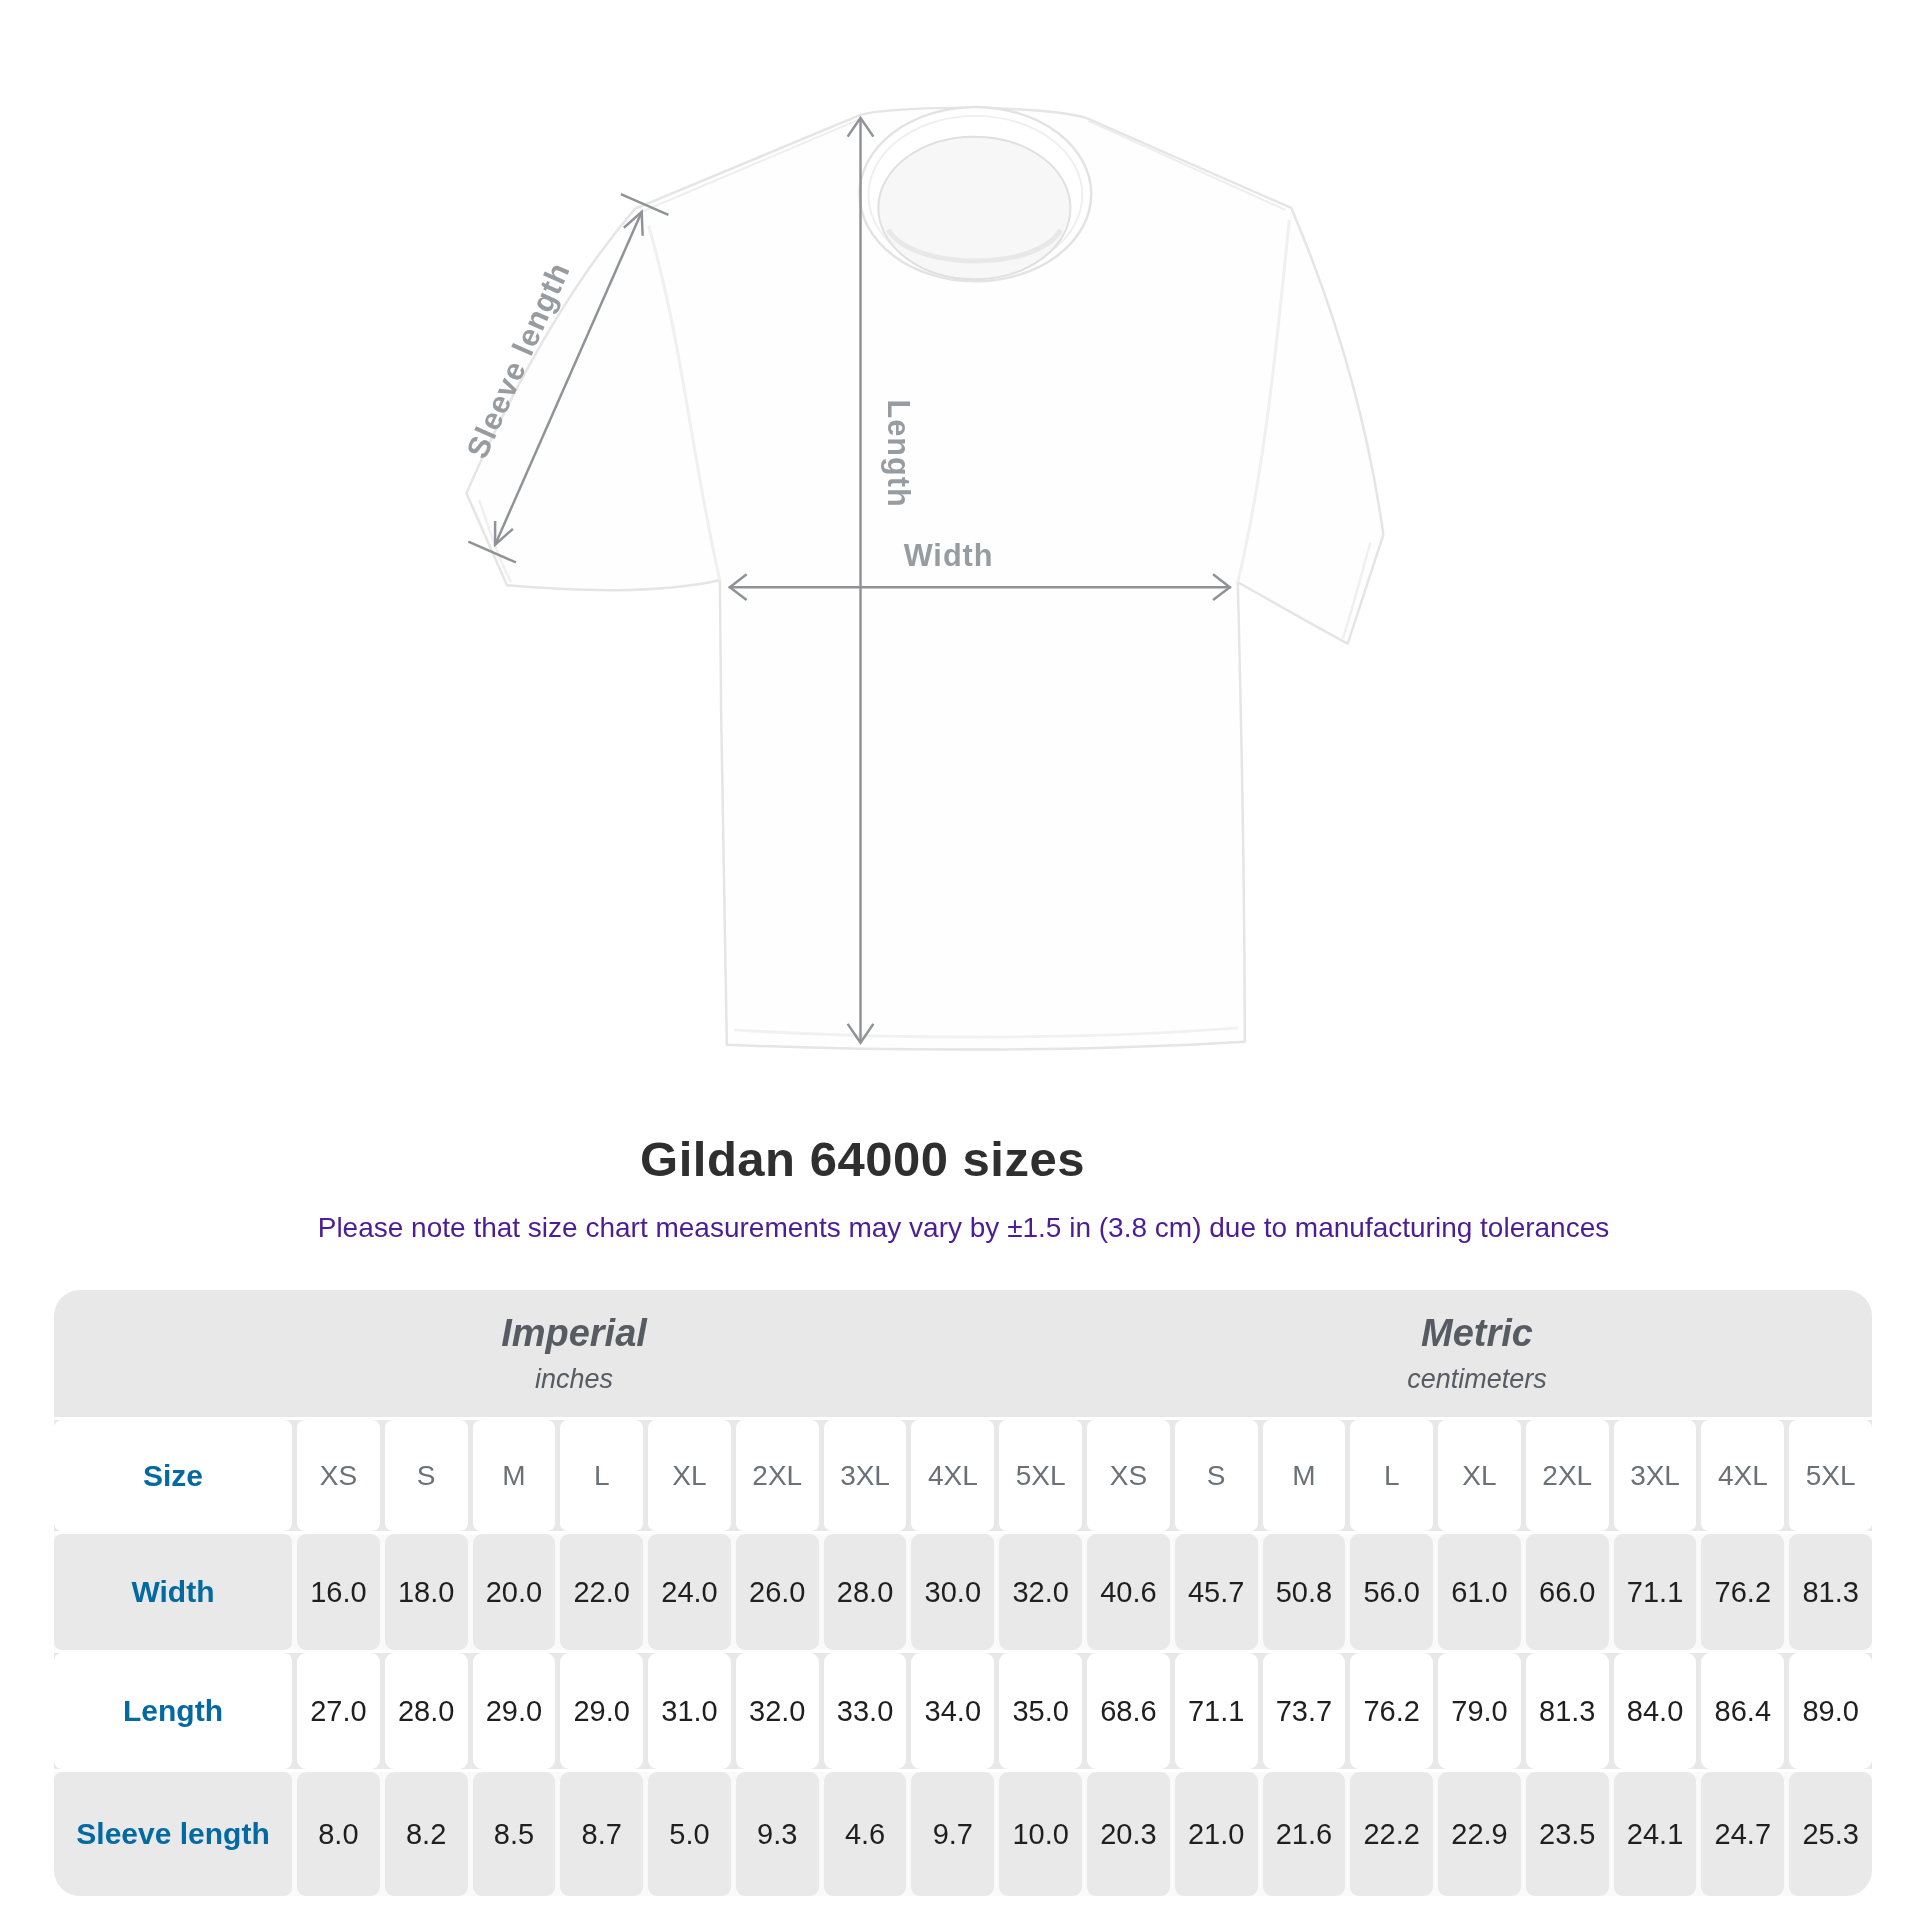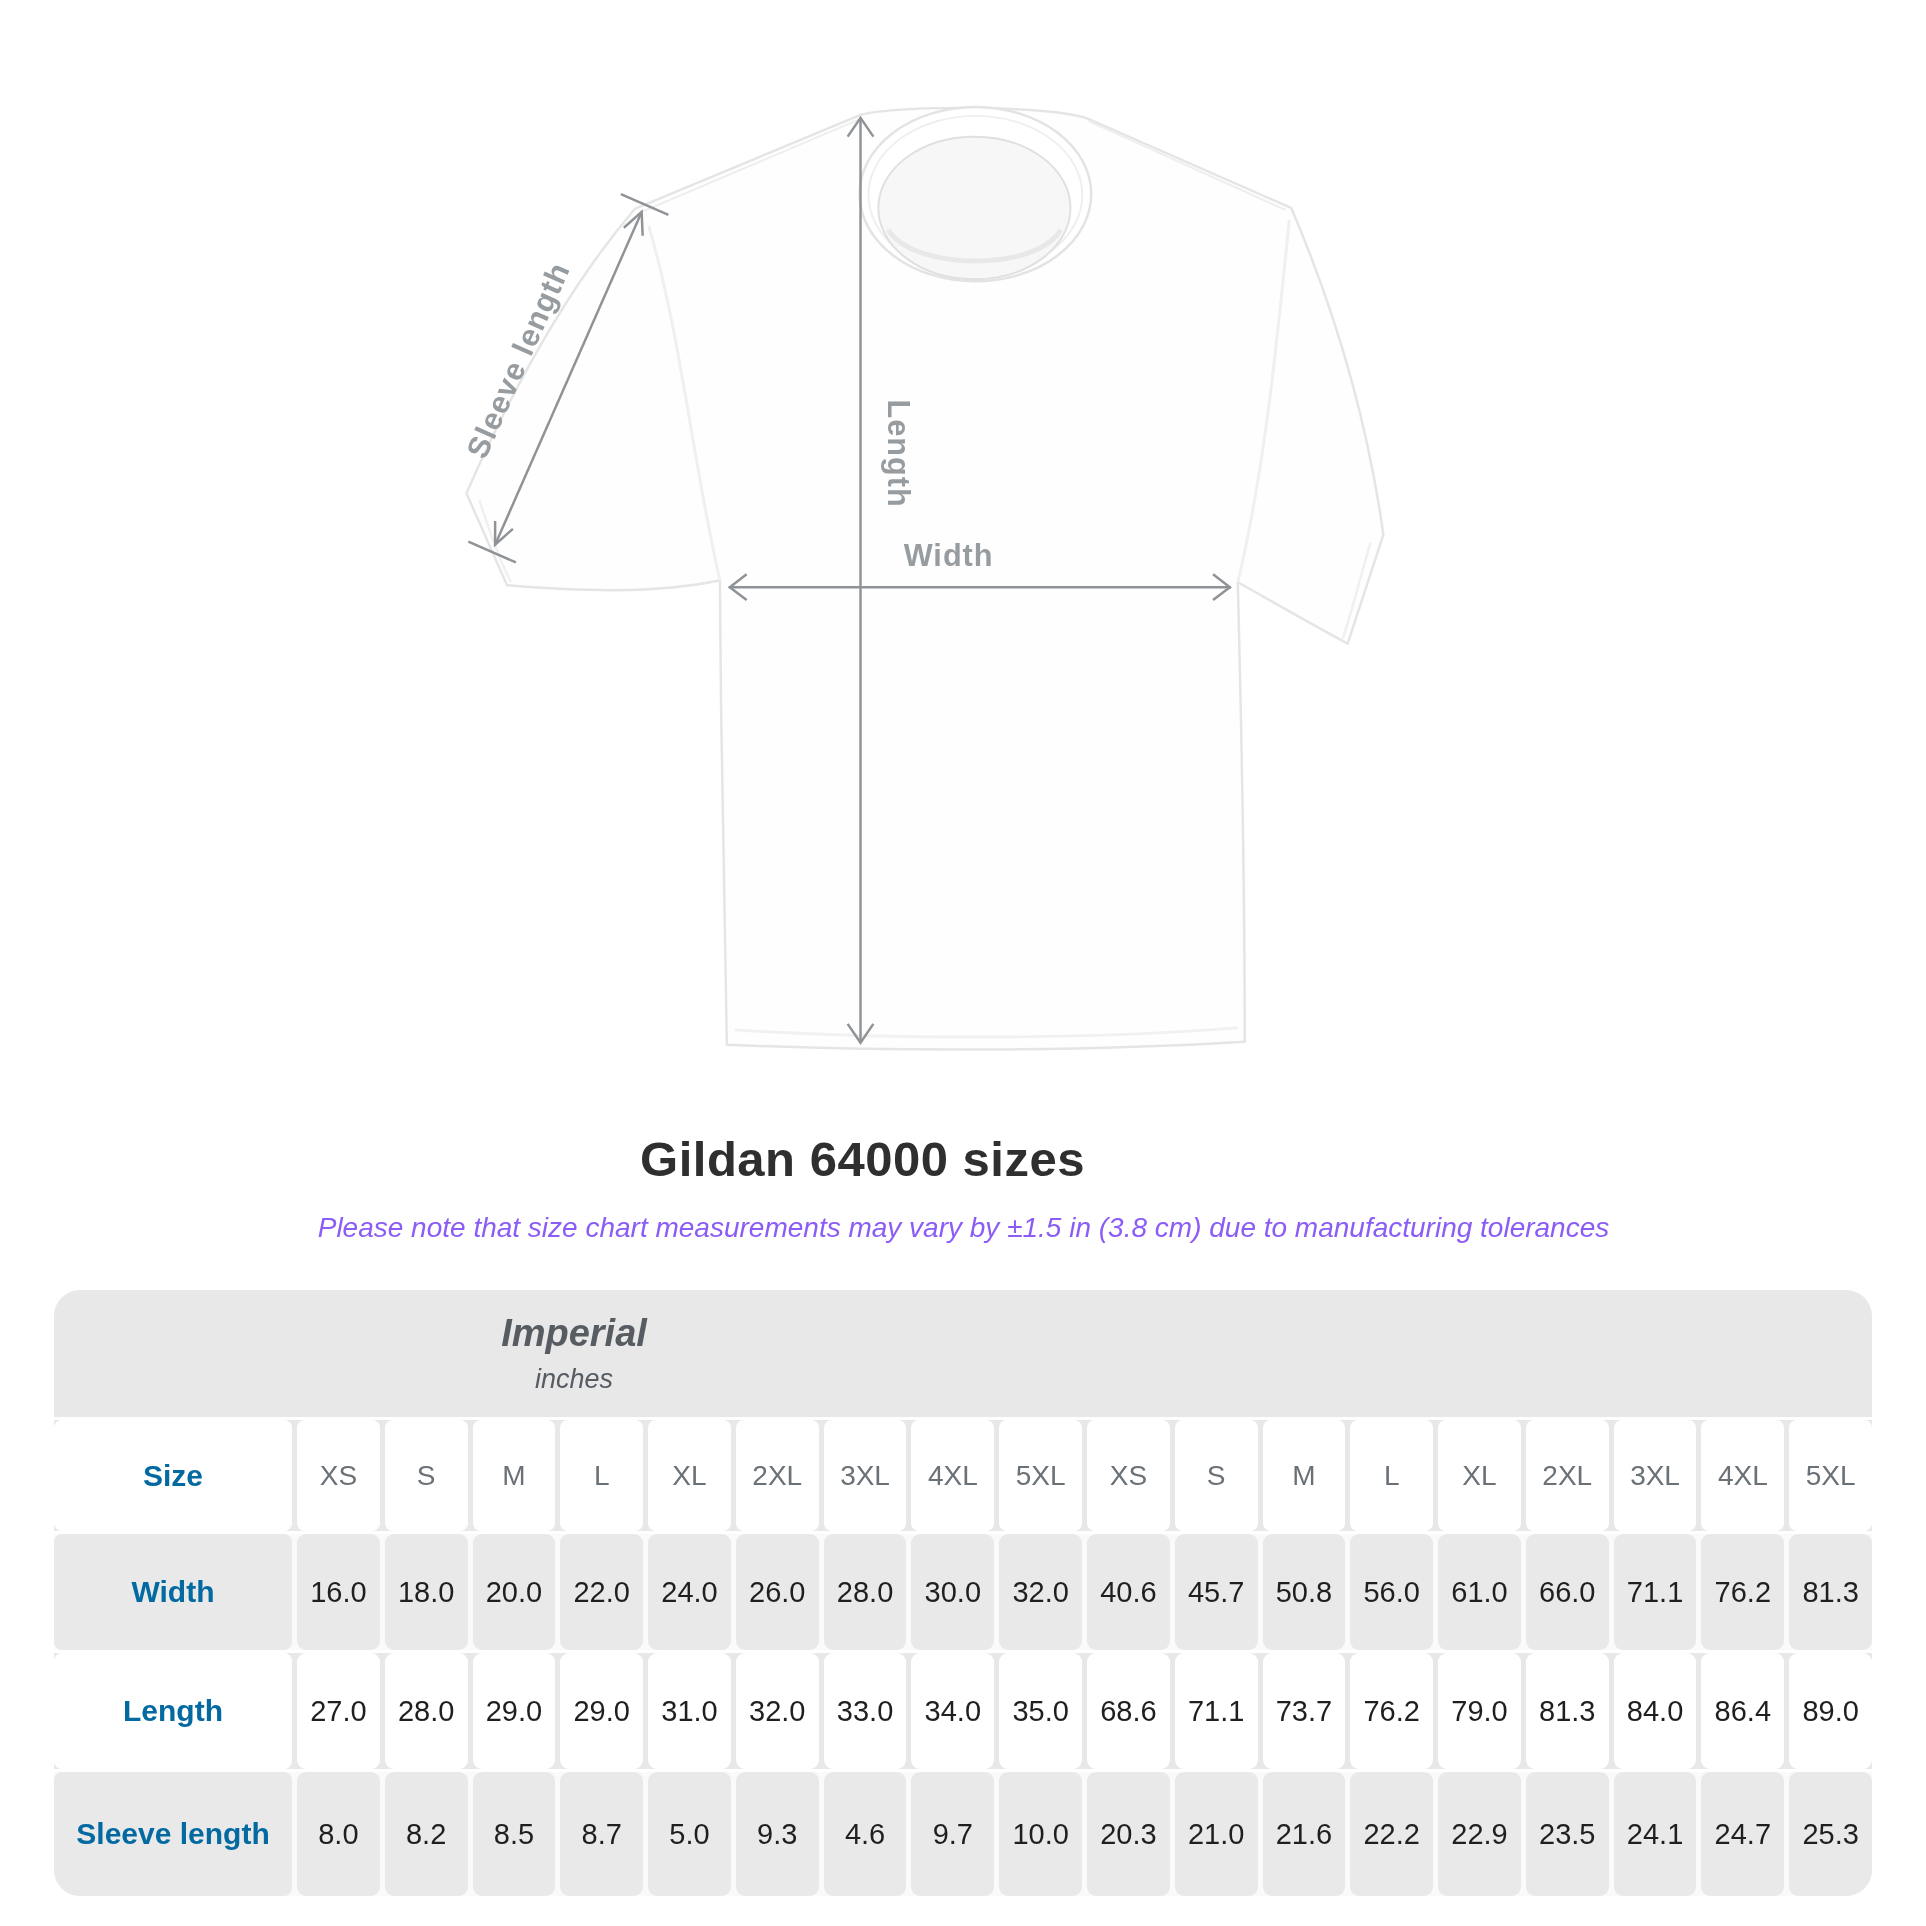--- a/index.html
+++ b/index.html
@@ -15,21 +15,21 @@
     fill:#979ca0;
     letter-spacing:1px;
   }
   
   .page-title{
     position:absolute;top:1131px;left:0;width:1725px;text-align:center;
     font-size:49px;font-weight:bold;color:#2f2f2f;letter-spacing:0.5px;
   }
   .page-subtitle{
     position:absolute;top:1212px;left:0;width:1927px;text-align:center;
-    font-size:28px;font-style:italic;color:#8b5cf6;
+    font-size:28px;color:#4c1d95;
   }
   
   .tbl{
     position:absolute;left:54px;top:1290px;width:1818px;
     display:flex;flex-direction:column;row-gap:3px;
   }
   .band{
     display:grid;grid-template-columns:238px repeat(18,1fr);
     background:#e8e8e9;border-radius:26px 26px 0 0;height:127px;
   }
@@ -119,20 +119,24 @@
 
 <div class="page-title">Gildan 64000 sizes</div>
 <div class="page-subtitle">Please note that size chart measurements may vary by ±1.5 in (3.8 cm) due to manufacturing tolerances</div>
 
 <div class="tbl">
 
   <div class="band">
     <div class="group group-imperial">
       <div class="g-label">Imperial</div>
       <div class="g-sub">inches</div>
+    </div>
+    <div class="group group-metric">
+      <div class="g-label">Metric</div>
+      <div class="g-sub">centimeters</div>
     </div>
   </div>
 
   <div class="row row-header row-white">
     <div class="cell label-cell">Size</div>
     <div class="cell size-cell">XS</div>
     <div class="cell size-cell">S</div>
     <div class="cell size-cell">M</div>
     <div class="cell size-cell">L</div>
     <div class="cell size-cell">XL</div>

